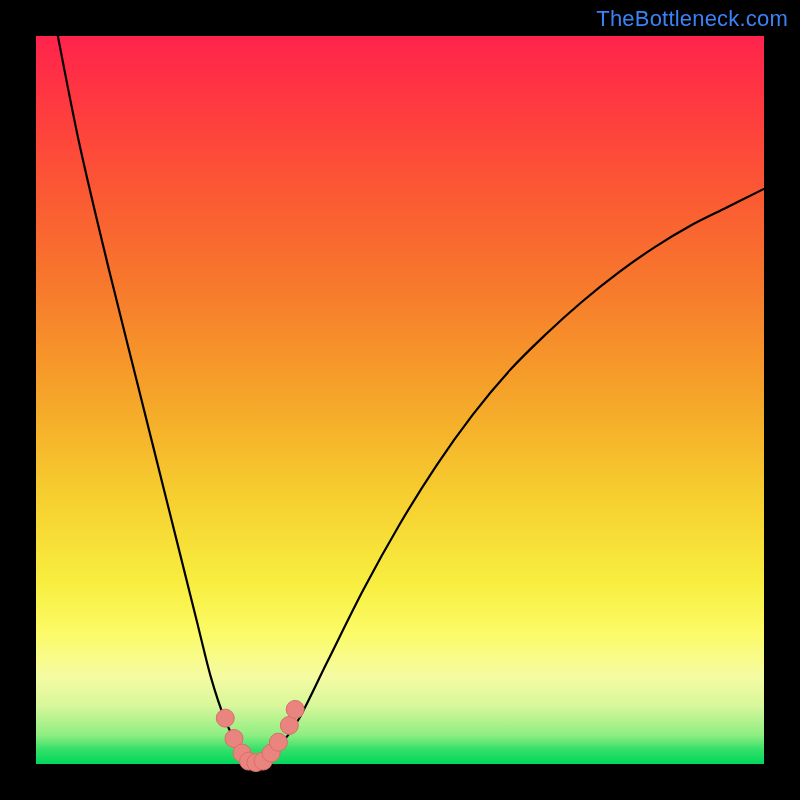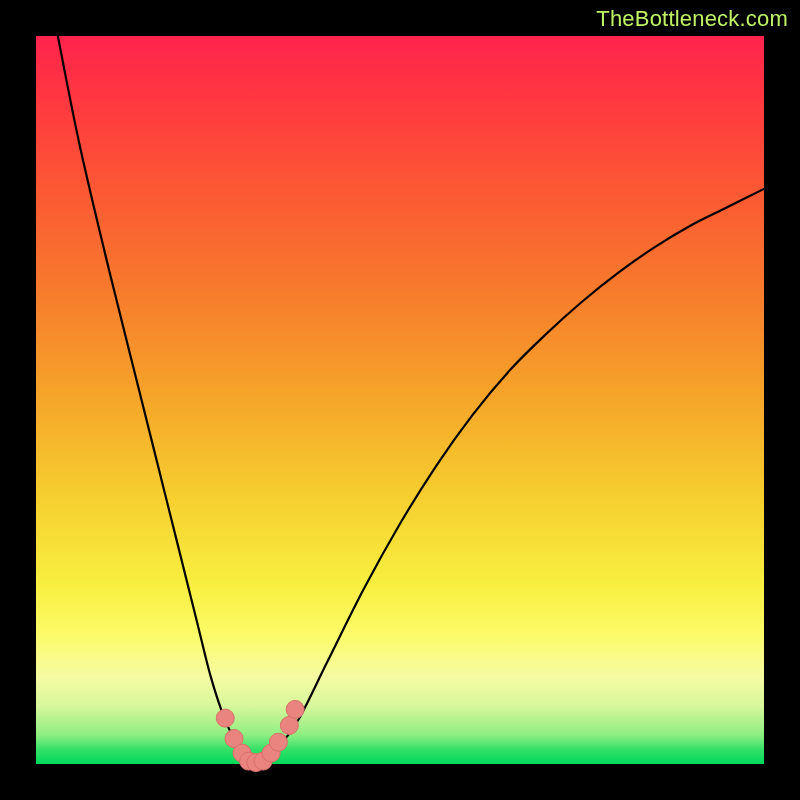--- a/index.html
+++ b/index.html
@@ -23,21 +23,21 @@
     left: 36px;
     top: 36px;
     width: 728px;
     height: 728px;
     
   }
   .watermark {
     position: absolute;
     top: 6px;
     right: 12px;
-    color: #bef264;
+    color: #3b82f6;
     font-size: 22px;
     font-weight: 400;
     letter-spacing: 0.2px;
     user-select: none;
   }
   svg.curve-layer {
     position: absolute;
     left: 0;
     top: 0;
     width: 100%;

